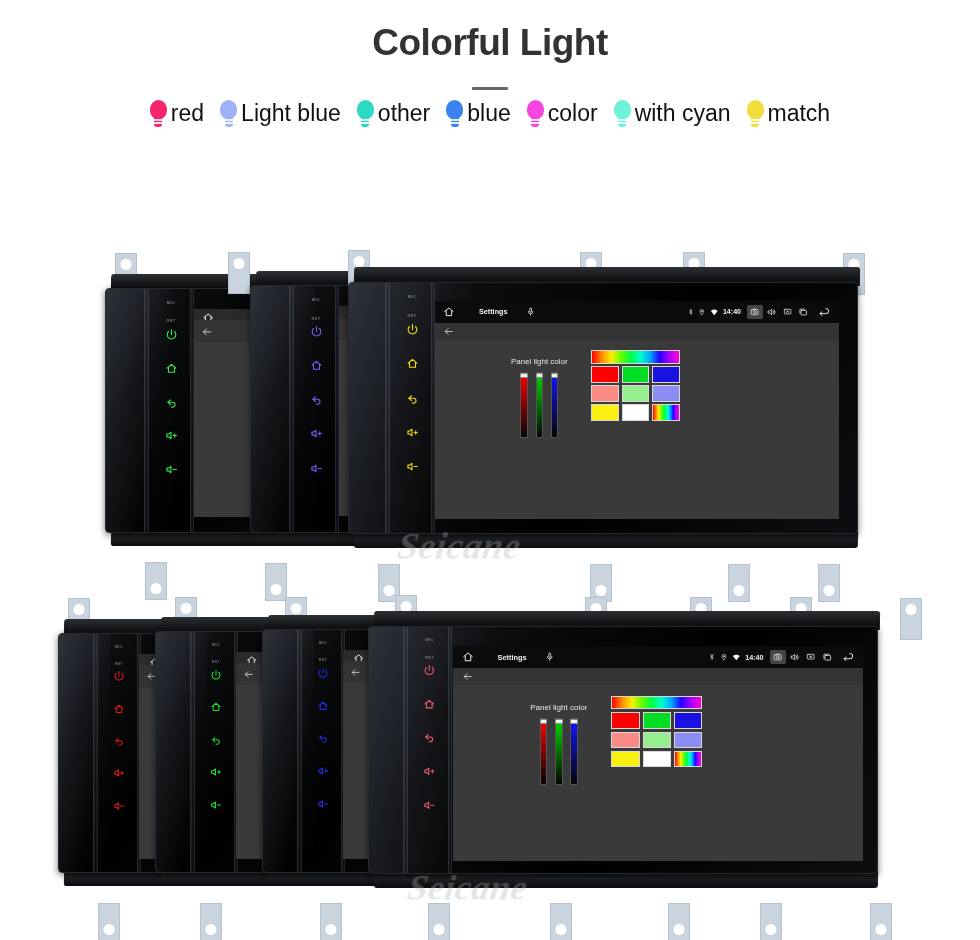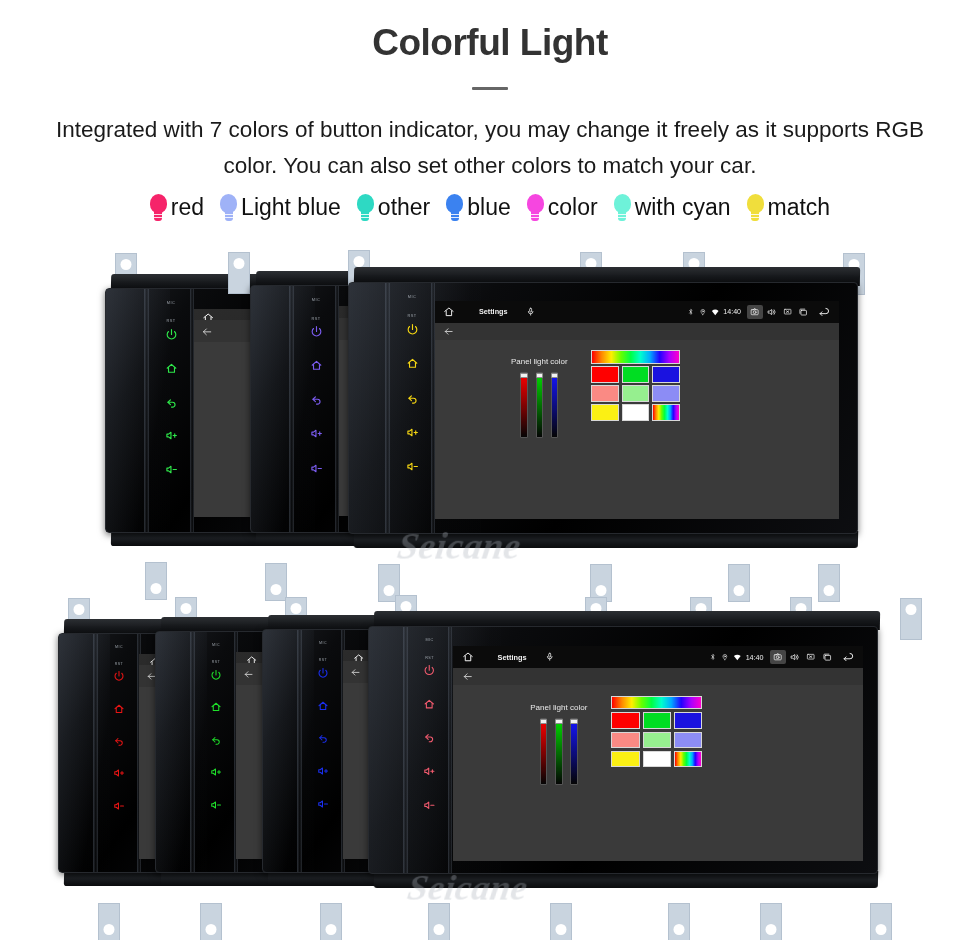--- a/index.html
+++ b/index.html
@@ -124,21 +124,21 @@
 
   .sbar {
     position: absolute; left: 0; right: 0; top: 0;
     background: #0b0b0b;
     display: flex; align-items: center; color: #f0f0f0;
   }
   .sbar-title { font-weight: bold; }
   .sbar-right { margin-left: auto; display: flex; align-items: center; }
   .sbar-ico { display: flex; align-items: center; }
   .sbar-ico.hl { background: #454545; border-radius: 2px; }
-  .sbar-time { font-weight: normal; }
+  .sbar-time { font-weight: bold; }
 
   .subbar {
     position: absolute; left: 0; right: 0;
     background: #333333; display: flex; align-items: center;
   }
   .content-pane { position: absolute; left: 0; right: 0; bottom: 0; background: #3a3a3a; }
 
   
   .picker { position: absolute; display: flex; align-items: flex-start; }
   .slider-group { display: flex; flex-direction: column; align-items: center; }
@@ -166,21 +166,20 @@
     pointer-events: none;
     user-select: none;
   }
 </style>
 </head>
 <body>
 
 <div class="header">
   <div class="page-title">Colorful Light</div>
   <div class="title-divider"></div>
-  <div class="subtitle">Integrated with 7 colors of button indicator, you may change it freely as it supports RGB color. You can also set other colors to match your car.</div>
 </div>
 
 <div class="legend" id="legend-row">
     <div class="legend-item">
       <span class="bulb">
         <span class="glass" style="background: rgb(246, 36, 106);"></span>
         <span class="neck" style="background: rgb(246, 36, 106);"></span>
       </span>
       <span>red</span>
     </div>

